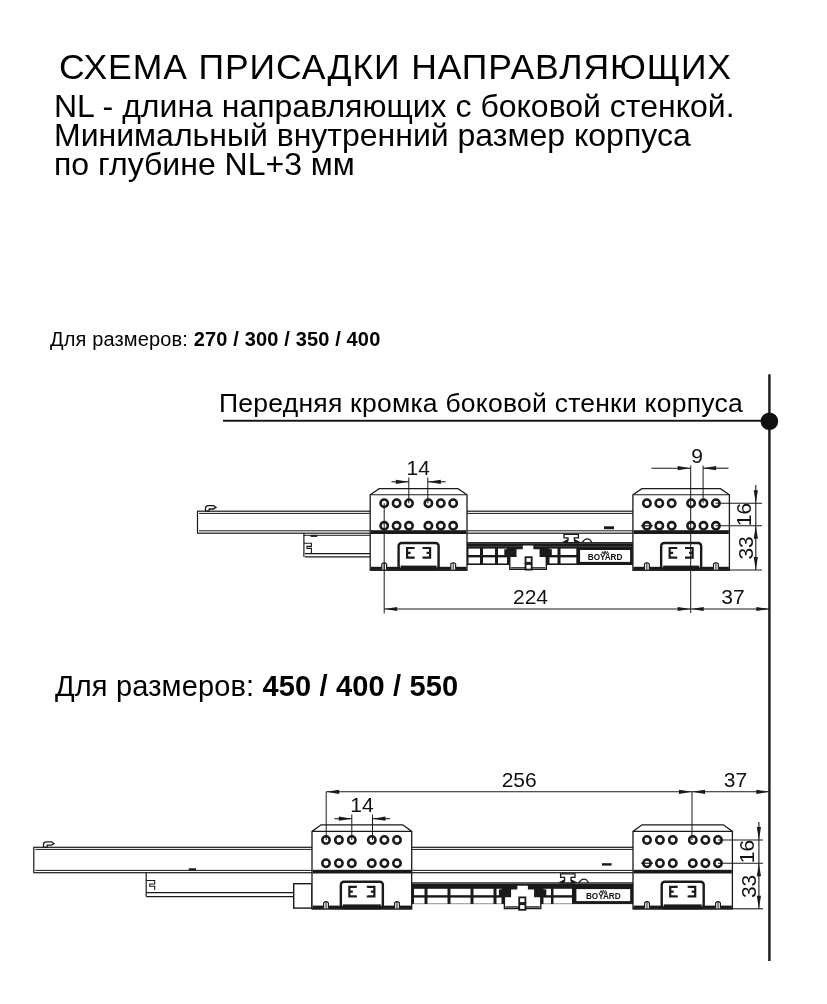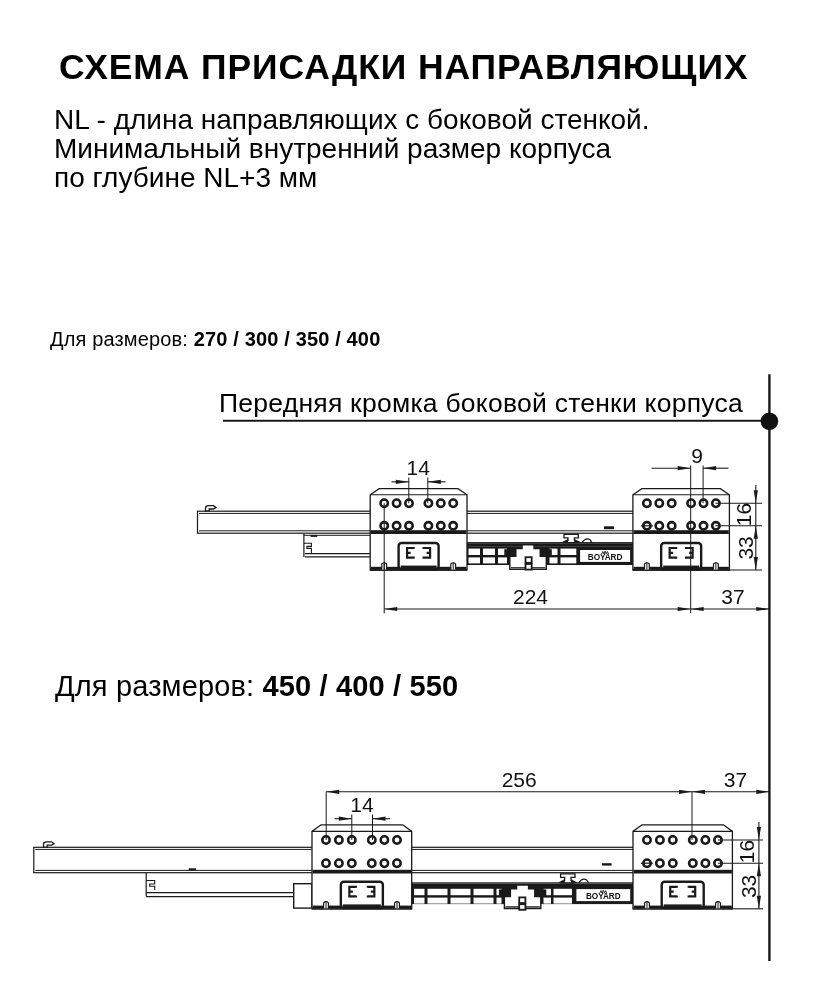--- a/index.html
+++ b/index.html
@@ -1,20 +1,20 @@
 <!DOCTYPE html>
 <html><head><meta charset="utf-8">
 <style>
 html,body{margin:0;padding:0;background:#fff;width:827px;height:1004px;overflow:hidden}
 body{font-family:"Liberation Sans",sans-serif;color:#000;position:relative}
 .abs{position:absolute;white-space:nowrap}
 </style></head>
 <body>
-<div class="abs" style="left:59px;top:46.5px;font-size:35.5px;font-weight:bold;letter-spacing:0.9px">СХЕМА ПРИСАДКИ НАПРАВЛЯЮЩИХ</div>
-<div class="abs" style="left:54px;top:105px;font-size:28px;line-height:29px">NL - длина направляющих с боковой стенкой.<br>Минимальный внутренний размер корпуса<br>по глубине NL+3 мм</div>
+<div class="abs" style="left:59px;top:46.5px;font-size:35.5px;font-weight:normal;letter-spacing:0.9px">СХЕМА ПРИСАДКИ НАПРАВЛЯЮЩИХ</div>
+<div class="abs" style="left:54px;top:92px;font-size:32px;line-height:29px">NL - длина направляющих с боковой стенкой.<br>Минимальный внутренний размер корпуса<br>по глубине NL+3 мм</div>
 <div class="abs" style="left:50px;top:327.5px;font-size:20px;letter-spacing:0.15px">Для размеров: <b>270 / 300 / 350 / 400</b></div>
 <div class="abs" style="left:219px;top:388px;font-size:26.5px;letter-spacing:0.25px">Передняя кромка боковой стенки корпуса</div>
 <div class="abs" style="left:55px;top:670px;font-size:29px;letter-spacing:0.15px">Для размеров: <b>450 / 400 / 550</b></div>
 <svg class="abs" style="left:0;top:0" width="827" height="1004" viewBox="0 0 827 1004">
 <line x1="303.9" y1="533.2" x2="303.9" y2="556.9" stroke="#1a1a1a" stroke-width="1.2"></line>
 <line x1="303.9" y1="535.3" x2="370.2" y2="535.3" stroke="#1a1a1a" stroke-width="1.0"></line>
 <path d="M 303.9 543.2 L 311.4 543.2 L 311.4 546.4 L 306.9 546.4 L 306.9 548.4 L 311.4 548.4 L 311.4 553.6" fill="none" stroke="#1a1a1a" stroke-width="1.1"></path>
 <line x1="304.9" y1="553.6" x2="370.2" y2="553.6" stroke="#1a1a1a" stroke-width="1.2"></line>
 <line x1="304.9" y1="556.9" x2="370.2" y2="556.9" stroke="#1a1a1a" stroke-width="1.2"></line>
 <rect x="197.5" y="511.2" width="531.5" height="22.000000000000057" fill="white" stroke="#1a1a1a" stroke-width="1.2"></rect>

